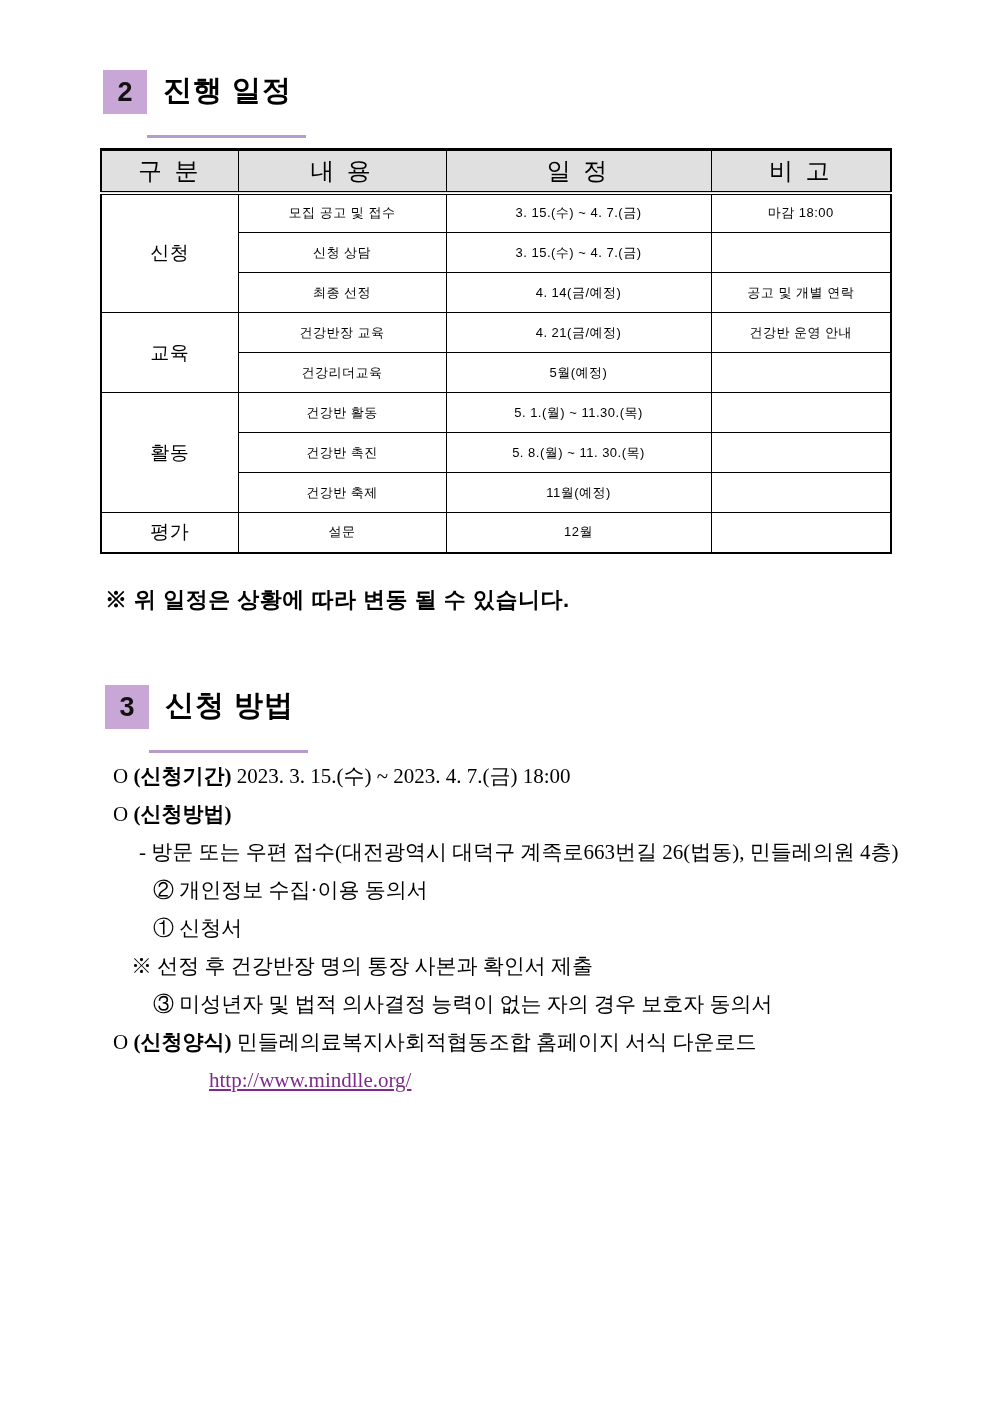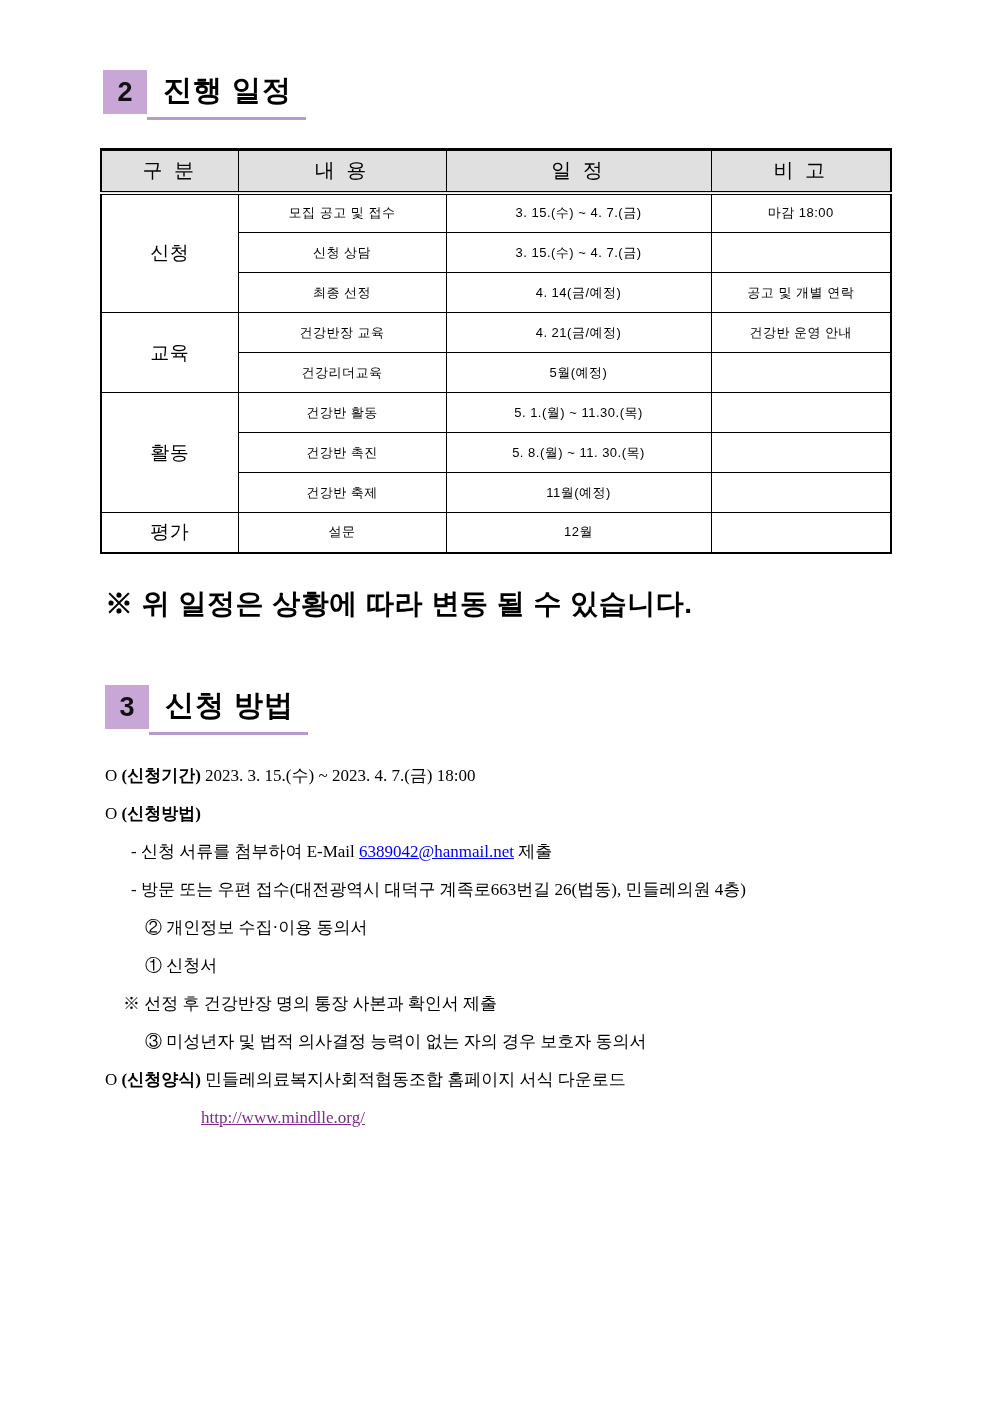--- a/index.html
+++ b/index.html
@@ -22,21 +22,21 @@
     width: 44px; height: 44px;
     background: #c8a7d6;
     color: #111111;
     font-family: "Liberation Sans", sans-serif;
     font-size: 27px; font-weight: bold;
     text-align: center; line-height: 44px;
     flex: 0 0 auto;
   }
   .sec-title-wrap {
     border-bottom: 3px solid #b79bcd;
-    padding: 0 14px 7px 16px;
+    padding: 0 14px 25px 16px;
     min-width: 140px;
   }
   .sec-title {
     font-family: "Liberation Sans", sans-serif;
     font-size: 29px; font-weight: bold;
     line-height: 40px;
     letter-spacing: 1px;
     white-space: nowrap;
   }
 
@@ -47,21 +47,21 @@
     width: 790px;
     table-layout: fixed;
     font-family: "Liberation Sans", sans-serif;
   }
   table.schedule { border: 2px solid #000; border-top: 3px solid #000; }
   table.schedule th {
     background: #e0e0e0;
     border: 1px solid #000;
     border-bottom: 4px double #000;
     height: 43px;
-    font-size: 20px;
+    font-size: 24px;
     font-weight: normal;
     letter-spacing: 3px;
     text-align: center;
     vertical-align: middle;
   }
   table.schedule td {
     border: 1px solid #000;
     height: 40px;
     font-size: 13px;
     text-align: center;
@@ -69,28 +69,28 @@
     letter-spacing: 0.5px;
     white-space: nowrap;
     overflow: hidden;
   }
   table.schedule td.group { font-size: 19px; }
 
   
   .sched-note {
     position: absolute; left: 105px; top: 585px;
     font-family: "Liberation Sans", sans-serif;
-    font-size: 28px; font-weight: bold;
+    font-size: 22px; font-weight: bold;
     letter-spacing: 0.5px;
   }
 
   
   .body3 {
-    position: absolute; left: 105px; top: 763px; width: 840px;
-    font-size: 17px;
+    position: absolute; left: 113px; top: 763px; width: 840px;
+    font-size: 21px;
     line-height: 26px;
   }
   .line { margin-bottom: 12px; white-space: nowrap; }
   .lbl { font-weight: bold; }
   .indent-dash { padding-left: 26px; }
   .indent-num { padding-left: 40px; }
   .indent-star { padding-left: 18px; }
   .indent-url { padding-left: 96px; }
   a.mail-link { color: #0000ee; text-decoration: underline; cursor: pointer; }
   a.url-link { color: #7d2b8b; text-decoration: underline; cursor: pointer; }
@@ -187,23 +187,20 @@
   <div class="body3">
     <div class="line">
       <span>Ο</span>
       <span class="lbl">(신청기간)</span>
       <span>2023. 3. 15.(수) ~ 2023. 4. 7.(금) 18:00</span>
     </div>
     <div class="line">
       <span>Ο</span>
       <span class="lbl">(신청방법)</span>
     </div>
-    <div class="line indent-dash">
-      <span>- 신청 서류를 첨부하여 E-Mail </span><a class="mail-link">6389042@hanmail.net</a><span> 제출</span>
-    </div>
     <div class="line indent-dash">- 방문 또는 우편 접수(대전광역시 대덕구 계족로663번길 26(법동), 민들레의원 4층)</div>
     <div class="line indent-num">② 개인정보 수집·이용 동의서</div>
     <div class="line indent-num">① 신청서</div>
     <div class="line indent-star">※ 선정 후 건강반장 명의 통장 사본과 확인서 제출</div>
     <div class="line indent-num">③ 미성년자 및 법적 의사결정 능력이 없는 자의 경우 보호자 동의서</div>
     <div class="line">
       <span>Ο</span>
       <span class="lbl">(신청양식)</span>
       <span>민들레의료복지사회적협동조합 홈페이지 서식 다운로드</span>
     </div>

